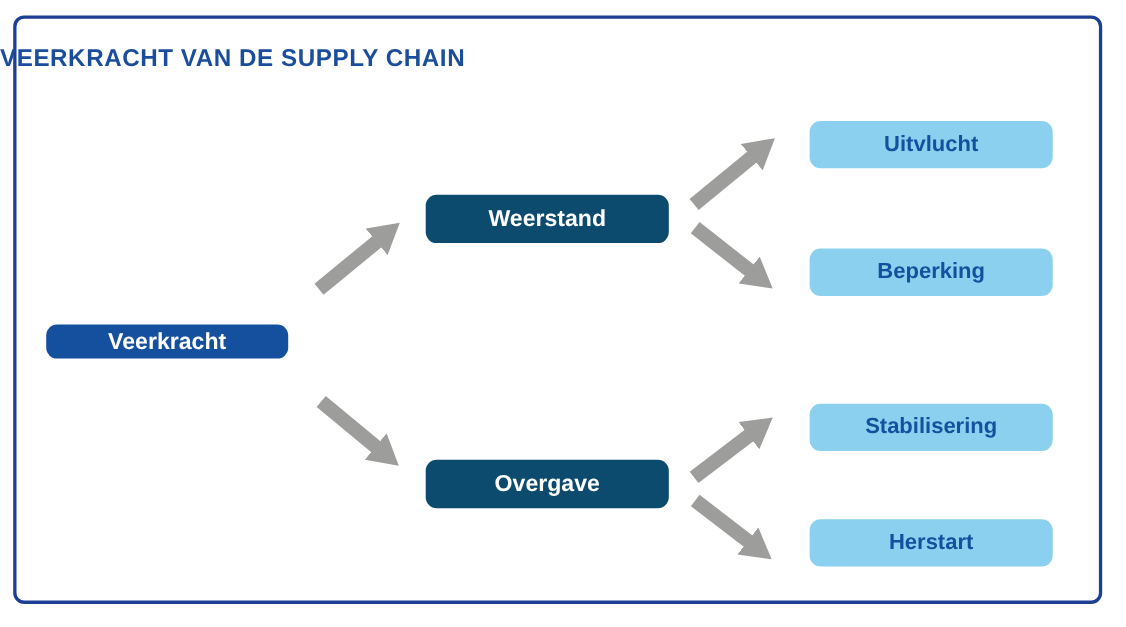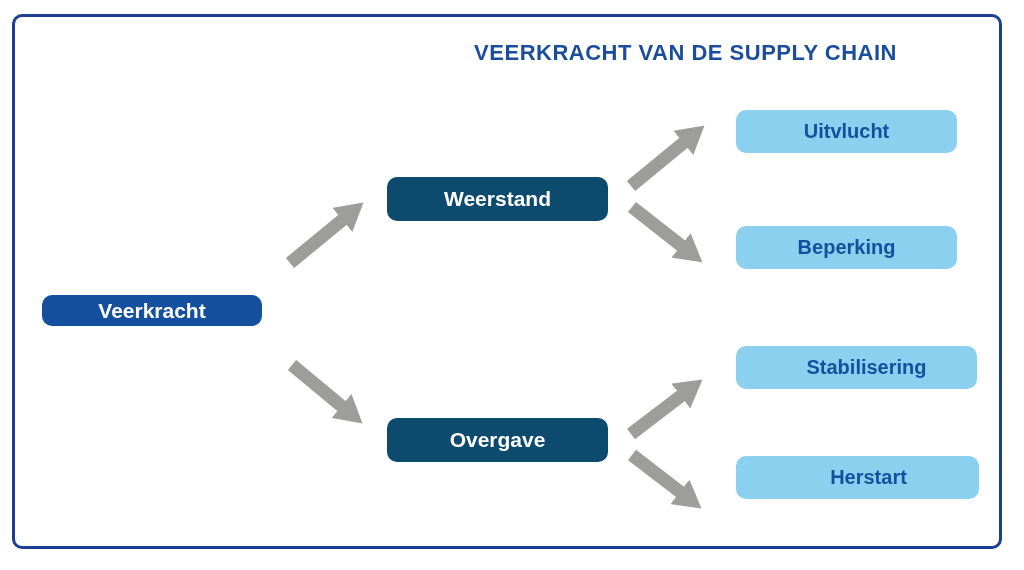--- a/index.html
+++ b/index.html
@@ -23,21 +23,21 @@
     height: 535px;
     border: 3px solid #1c3f94;
     border-radius: 10px;
     box-sizing: border-box;
   }
   .title {
     position: absolute;
     left: 0;
     top: 40px;
     width: 897px;
-    text-align: right;
+    text-align: left;
     font-size: 22px;
     font-weight: 700;
     letter-spacing: 0.5px;
     color: #1a4e9c;
   }
   .node {
     position: absolute;
     display: flex;
     align-items: center;
     justify-content: center;
@@ -54,22 +54,22 @@
     width: 221px; height: 44px;
   }
   .node.branch.b0 { left: 387px; top: 177px; }
   .node.branch.b1 { left: 387px; top: 418px; }
   .node.leaf {
     background: #8bd0ee; color: #14509e;
     width: 221px; height: 43px; font-size: 20px;
   }
   .node.leaf.l0 { left: 736px; top: 110px; }
   .node.leaf.l1 { left: 736px; top: 226px; }
-  .node.leaf.l2 { left: 736px; top: 346px; padding-left: 20px; }
-  .node.leaf.l3 { left: 736px; top: 456px; padding-left: 22px; }
+  .node.leaf.l2 { left: 736px; top: 367px; }
+  .node.leaf.l3 { left: 736px; top: 472px; }
   svg.arrows {
     position: absolute;
     left: 0; top: 0;
     width: 1024px; height: 570px;
     pointer-events: none;
   }
 </style>
 </head>
 <body>
 

